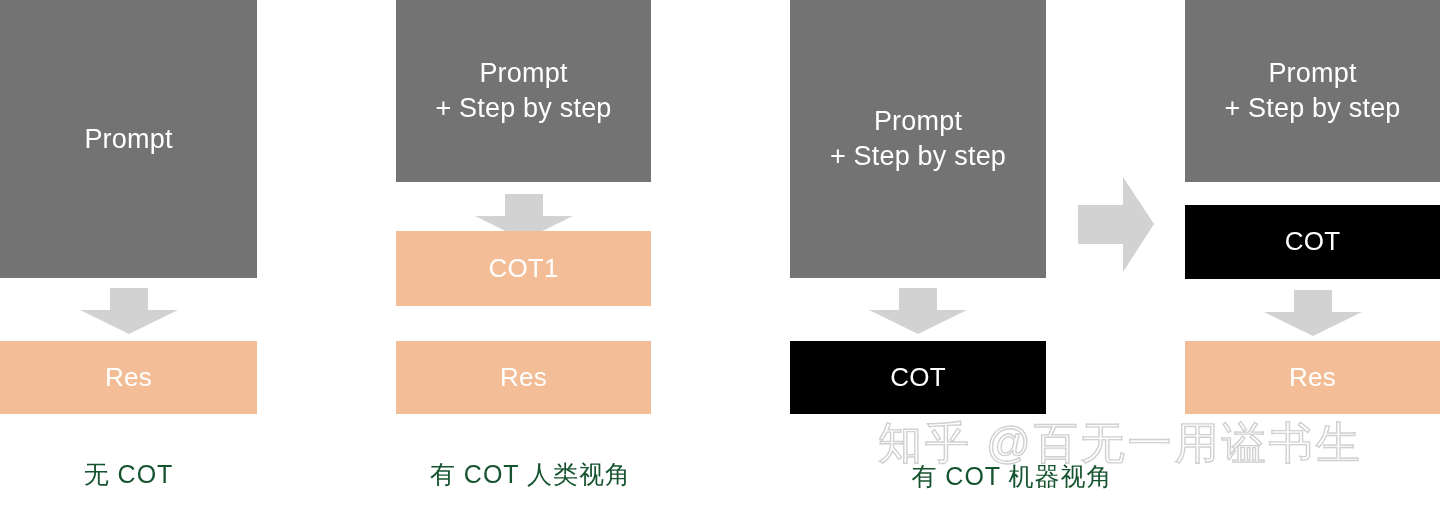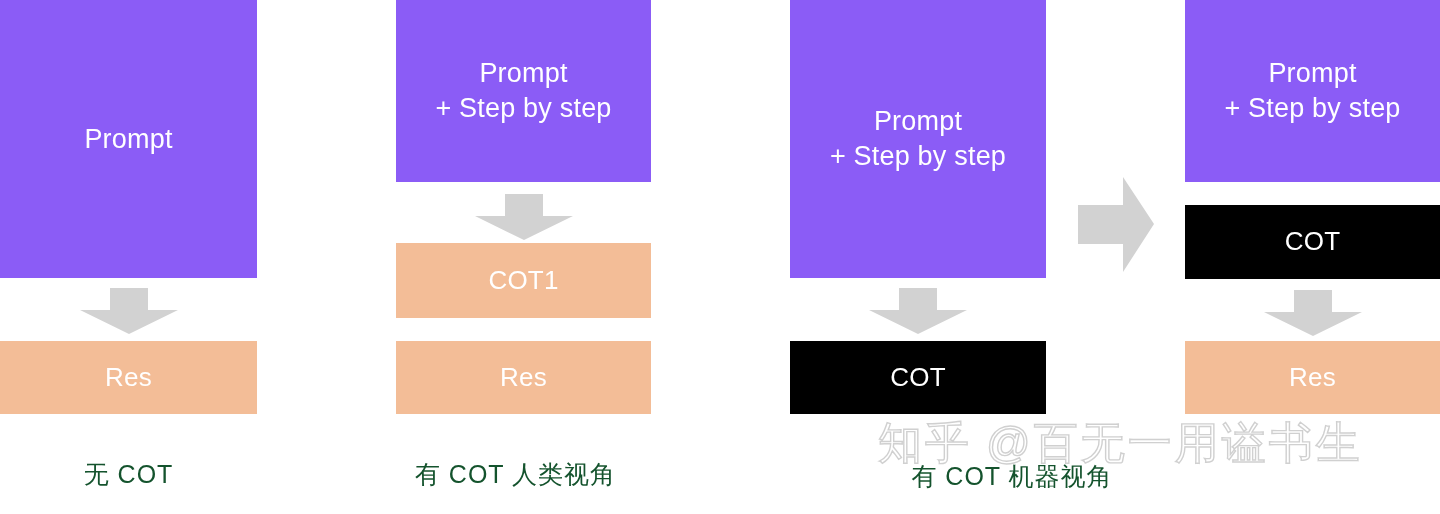--- a/index.html
+++ b/index.html
@@ -28,21 +28,21 @@
     display: flex;
     align-items: center;
     justify-content: center;
     text-align: center;
     color: #ffffff;
     font-weight: 400;
     line-height: 1.28;
     letter-spacing: 0.2px;
     box-sizing: border-box;
   }
-  .box.blue   { background: #8b5cf6; }
+  .box.blue   { background: #737373; }
   .box.orange { background: #f3bd97; }
   .box.green  { background: #000000; }
 
   .box-text {
     white-space: pre-line;
     font-size: 27px;
   }
   .box.tall .box-text { font-size: 27px; }
   .box.small-label .box-text { font-size: 26px; }
 
@@ -103,29 +103,29 @@
     <span class="box-text">Prompt
 + Step by step</span>
   </div>
 
   <div class="arrow" style="left:475px; top:194px; width:98px; height:46px;">
     <svg viewBox="0 0 98 46" preserveAspectRatio="none" aria-hidden="true">
       <polygon points="30,0 68,0 68,22 98,22 49,46 0,22 30,22" fill="#d2d2d2"></polygon>
     </svg>
   </div>
 
-  <div class="box orange small-label" style="left:396px; top:243px; width:255px; height:75px;">
+  <div class="box orange small-label" style="left:396px; top:231px; width:255px; height:75px;">
     <span class="box-text">COT1</span>
   </div>
 
   <div class="box orange small-label" style="left:396px; top:341px; width:255px; height:73px;">
     <span class="box-text">Res</span>
   </div>
 
-  <div class="caption" style="left:388px; top:458px; width:255px;">有 COT 人类视角</div>
+  <div class="caption" style="left:403px; top:458px; width:255px;">有 COT 人类视角</div>
 
   <div class="box blue tall" style="left:790px; top:0px; width:256px; height:278px;">
     <span class="box-text">Prompt
 + Step by step</span>
   </div>
 
   <div class="arrow" style="left:869px; top:288px; width:98px; height:46px;">
     <svg viewBox="0 0 98 46" preserveAspectRatio="none" aria-hidden="true">
       <polygon points="30,0 68,0 68,22 98,22 49,46 0,22 30,22" fill="#d2d2d2"></polygon>
     </svg>

